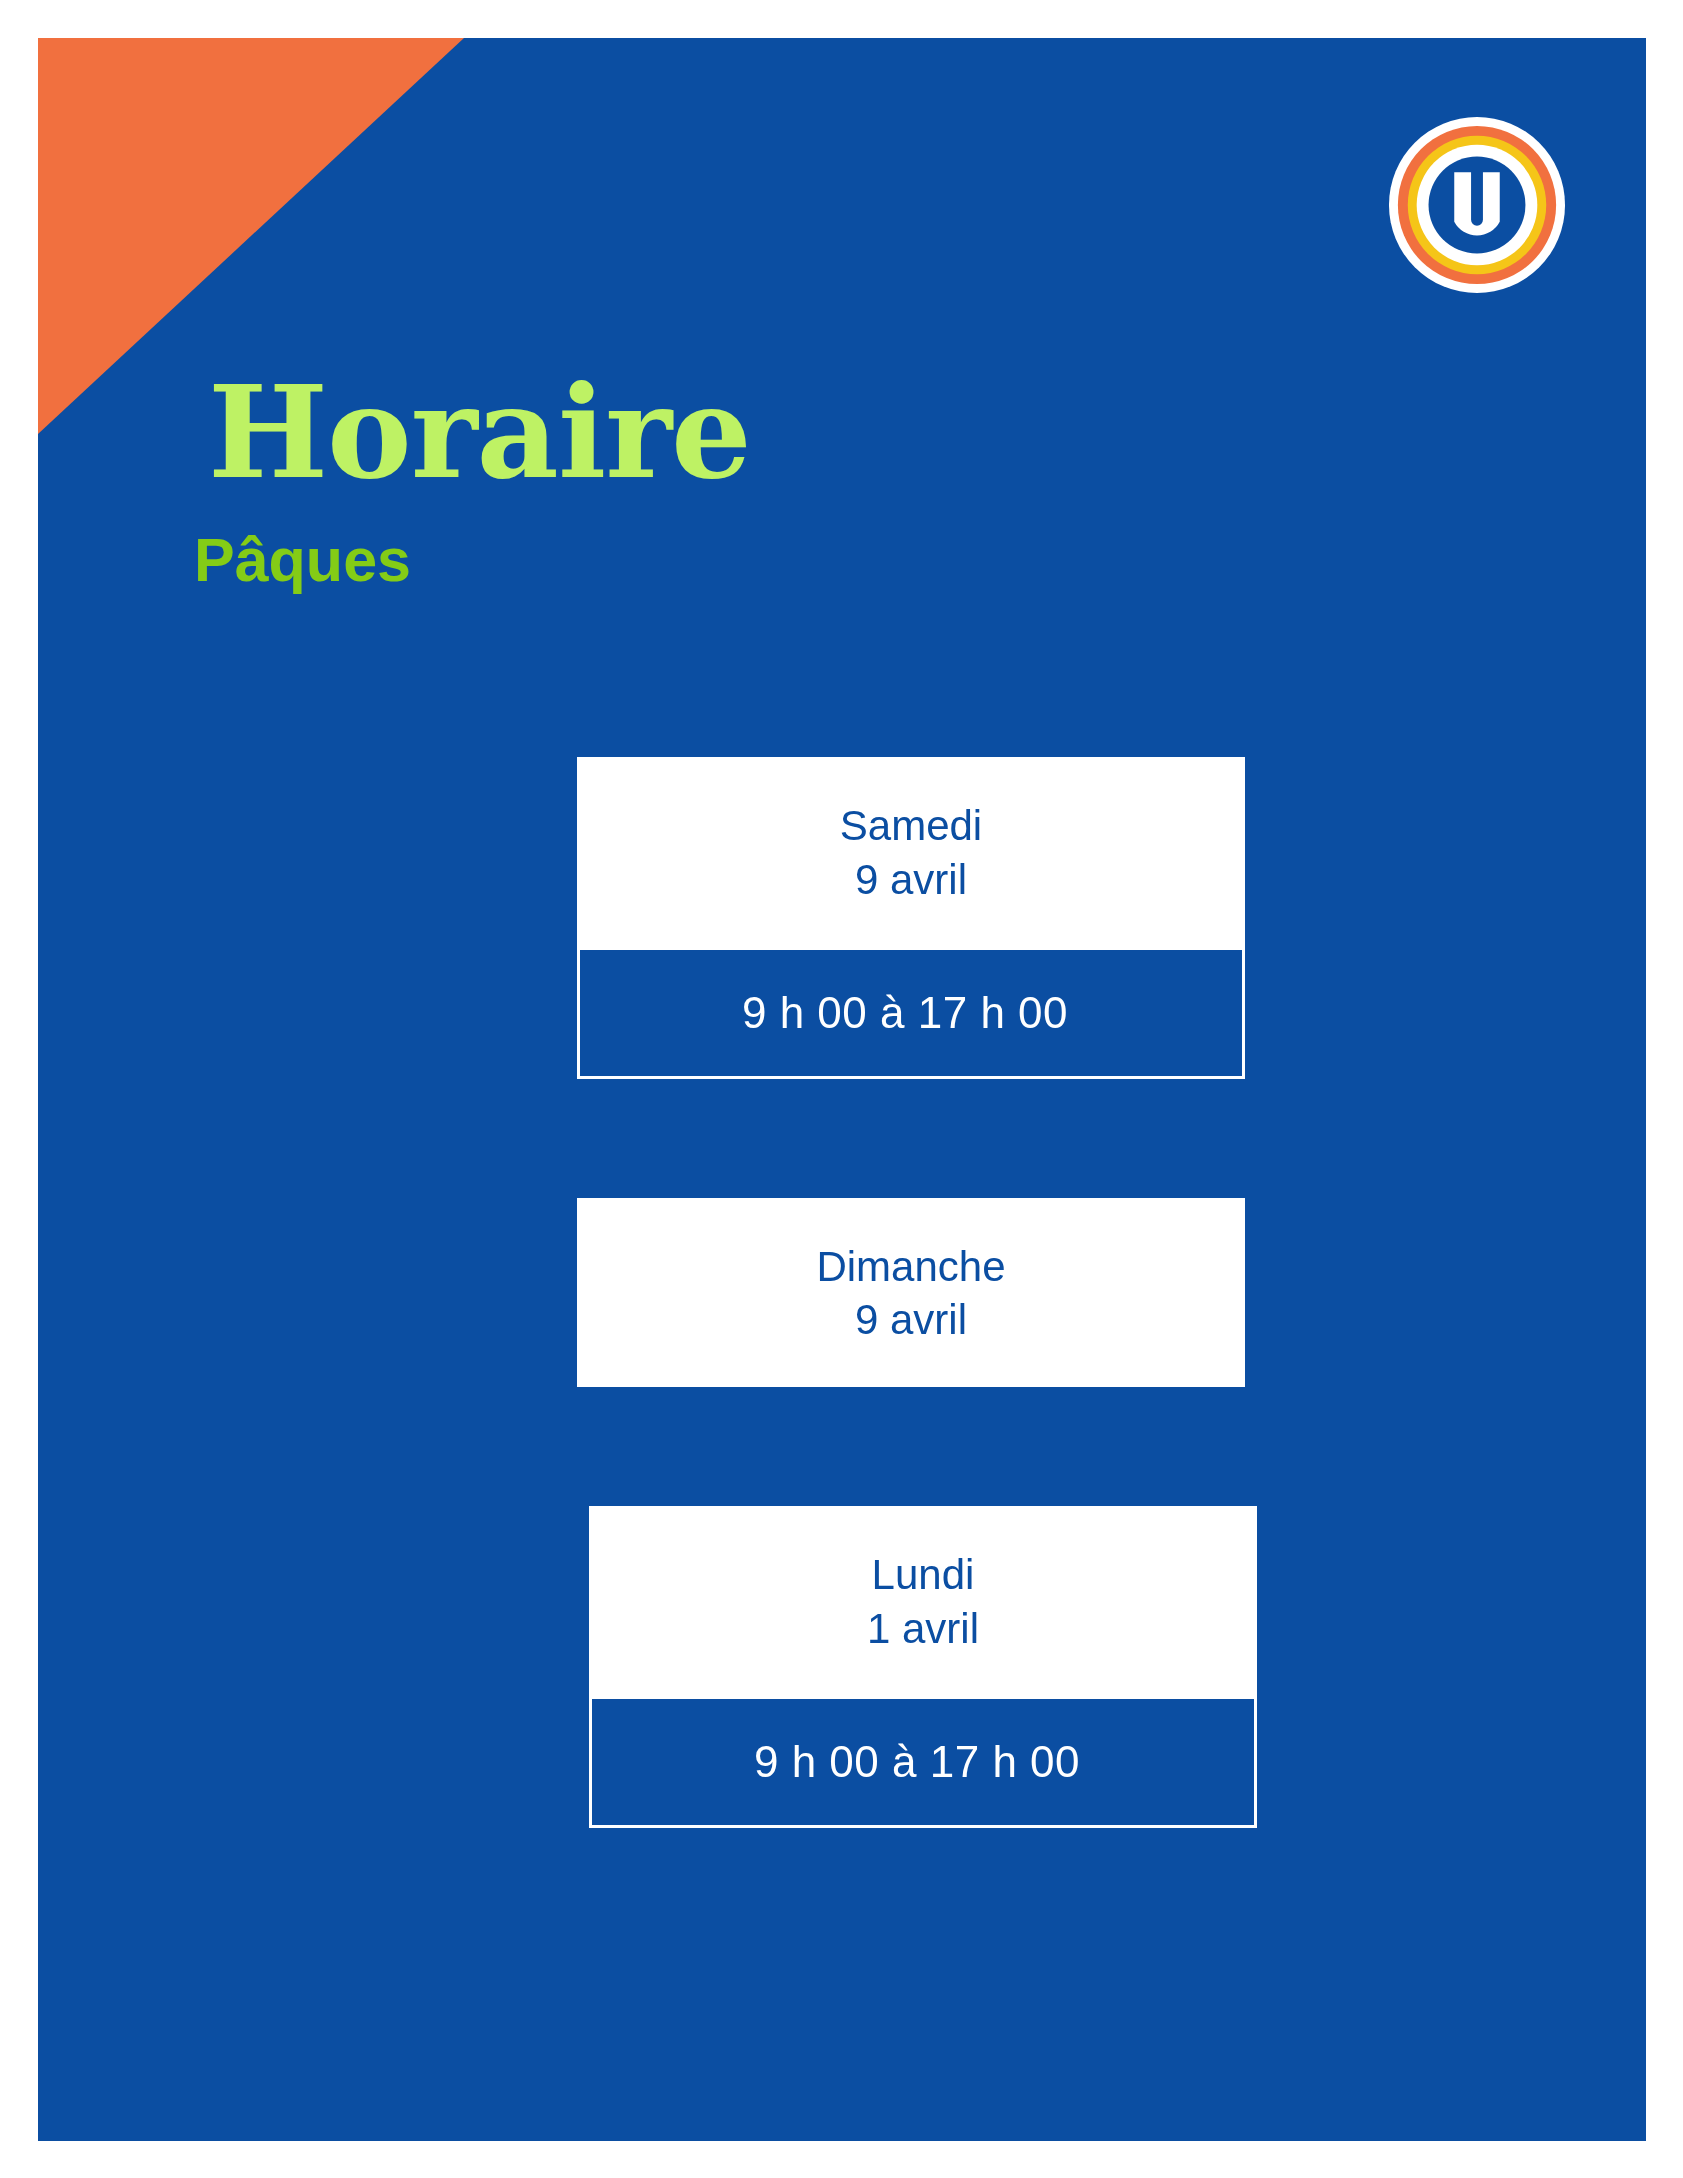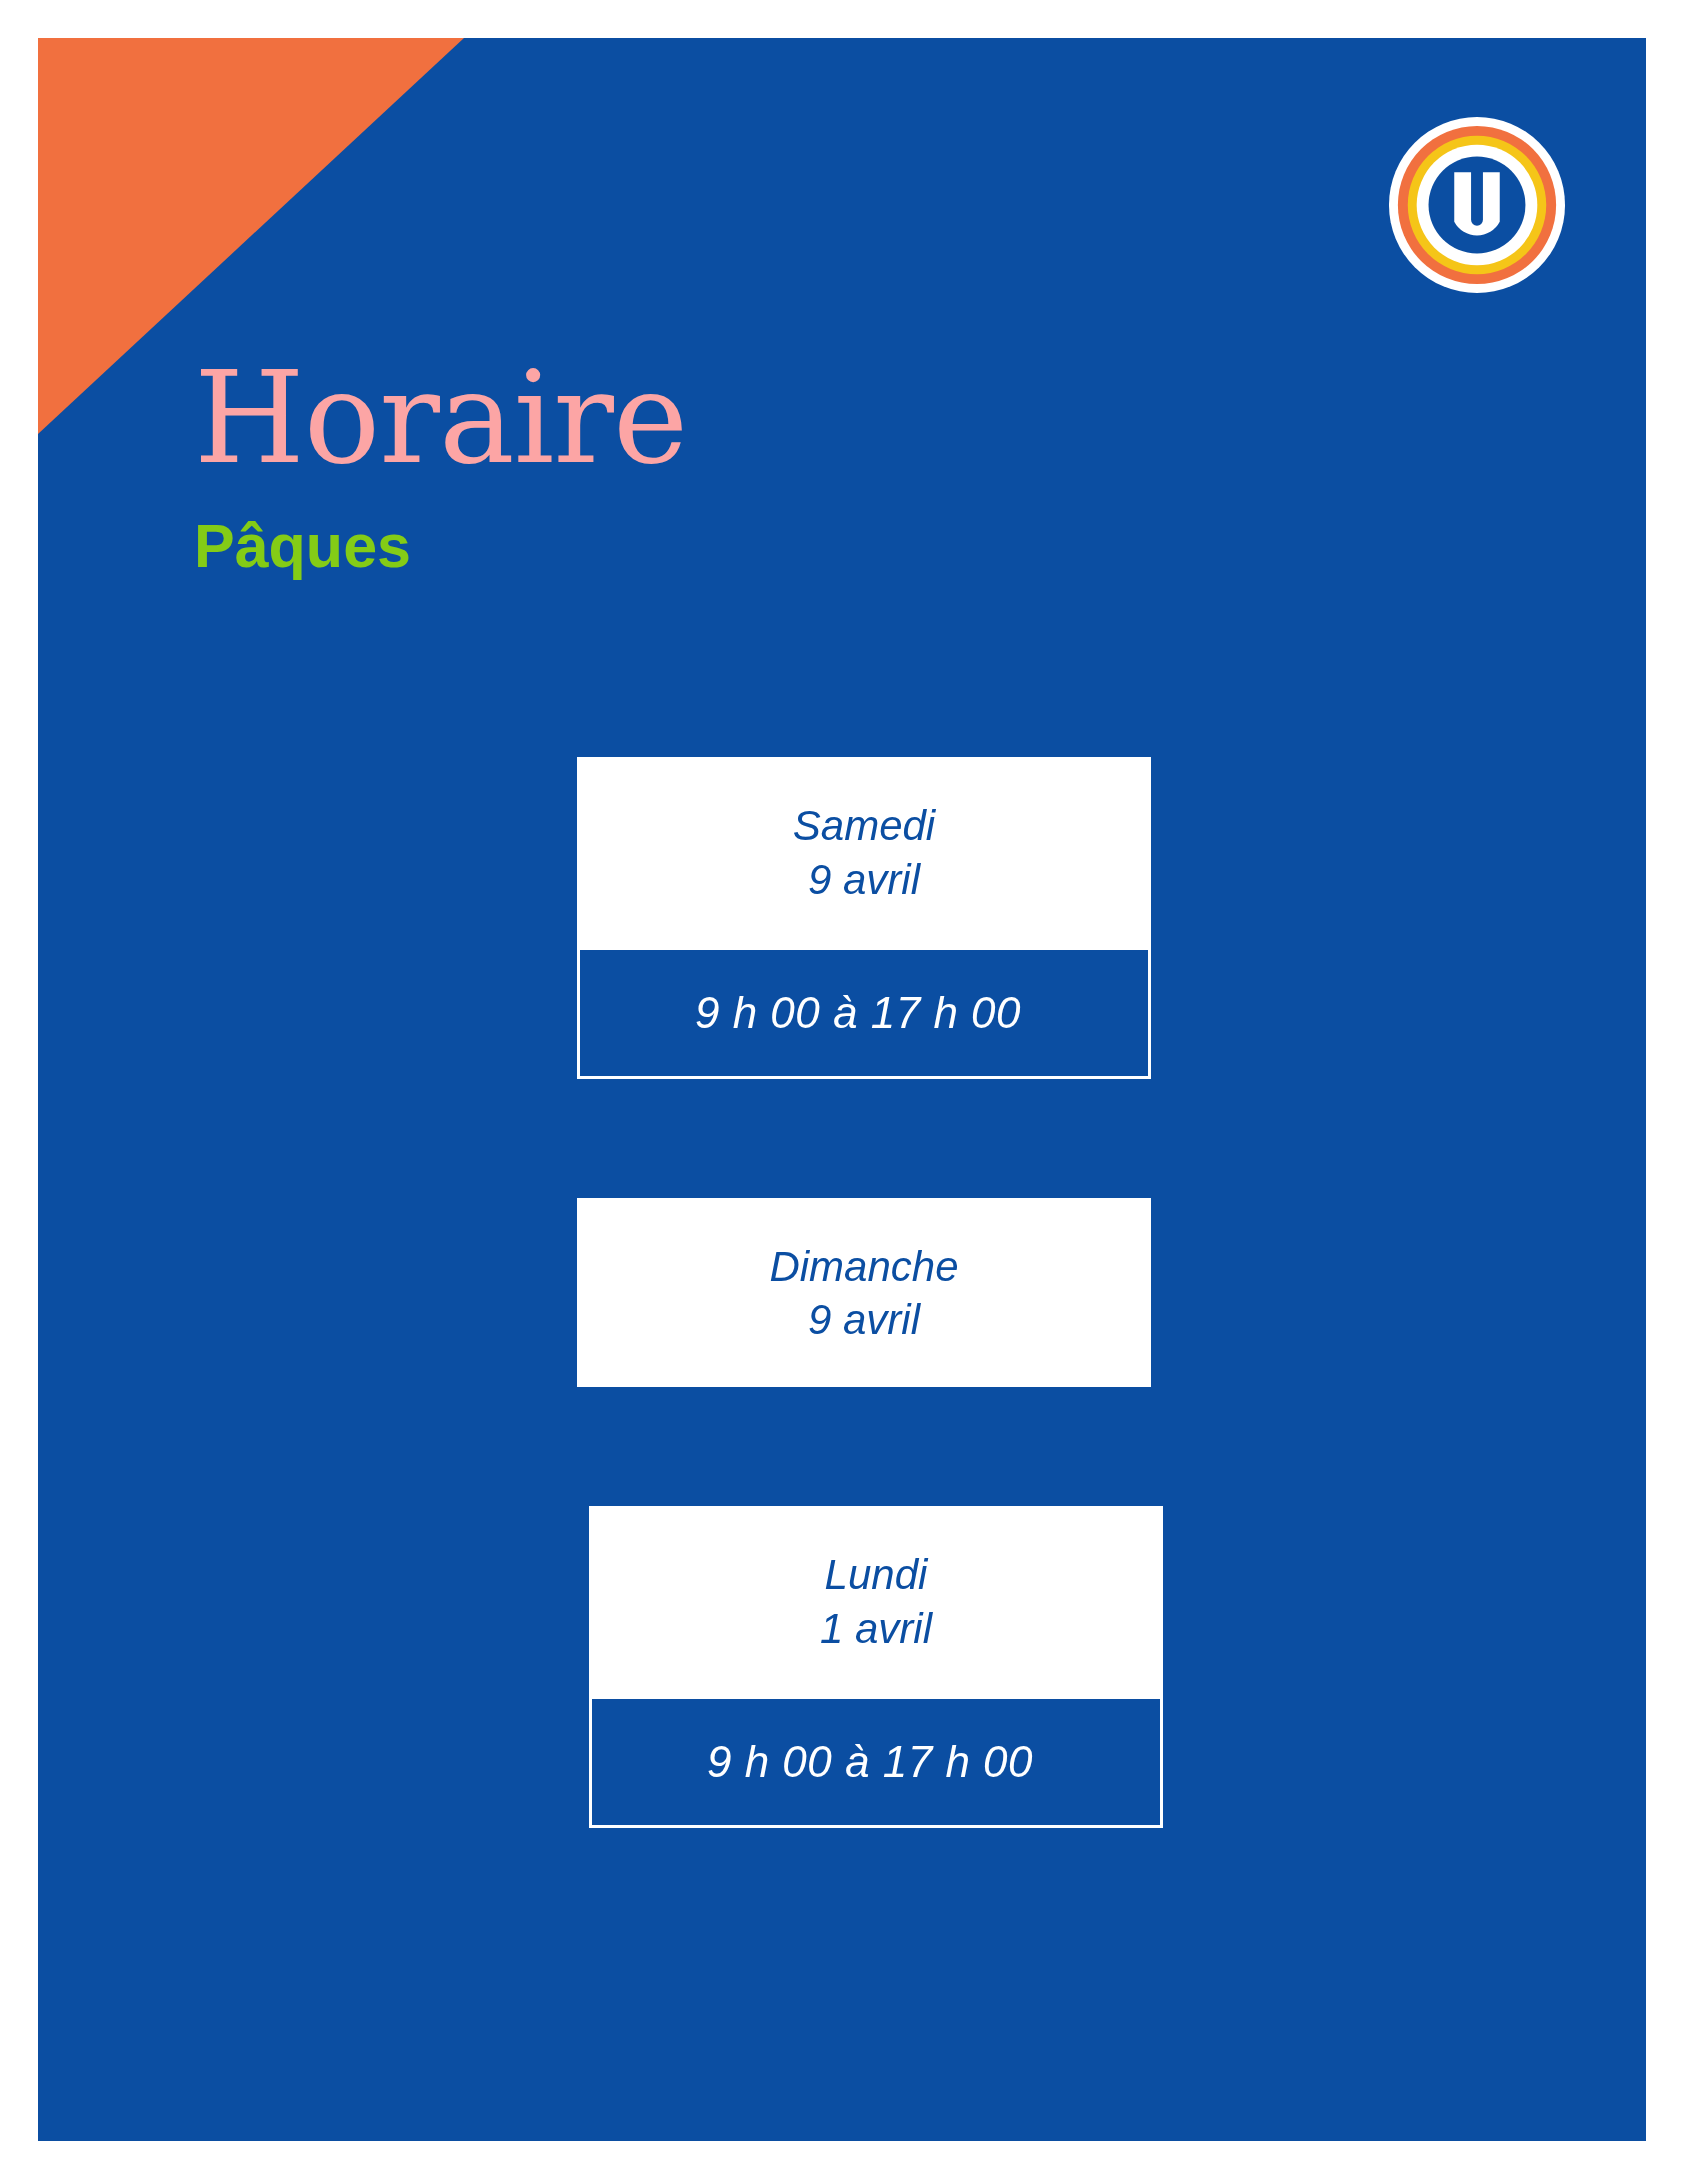--- a/index.html
+++ b/index.html
@@ -47,48 +47,47 @@
 
   
   .title-block {
     position: absolute;
     left: 156px;
     top: 317px;
     width: 990px;
   }
   .title {
     font-family: "DejaVu Serif", "Liberation Serif", serif;
-    font-weight: 400;
+    font-weight: 700;
     font-size: 127px;
     line-height: 1.0;
-    color: #fca5a5;
+    color: #bef264;
     letter-spacing: -1px;
-    margin: 0;
+    margin: 14px;
   }
   .subtitle {
     font-family: "Liberation Sans", sans-serif;
     font-weight: 700;
     font-size: 61px;
     line-height: 1.0;
     color: #84cc16;
     margin: 34px 0 0 0;
     letter-spacing: 0px;
   }
 
   
   .cards {
     position: absolute;
     left: 539px;
     top: 719px;
     width: 568px;
   }
   .card {
-    width: 574px;
+    width: 668px;
     margin-bottom: 119px;
-    font-style: italic;
   }
   .card:last-child { margin-bottom: 0; margin-left: 12px; }
 
   .card-day {
     background: #ffffff;
     color: #0b4ea2;
     text-align: center;
     padding: 42px 10px 40px 10px;
     font-size: 42px;
     line-height: 1.28;

